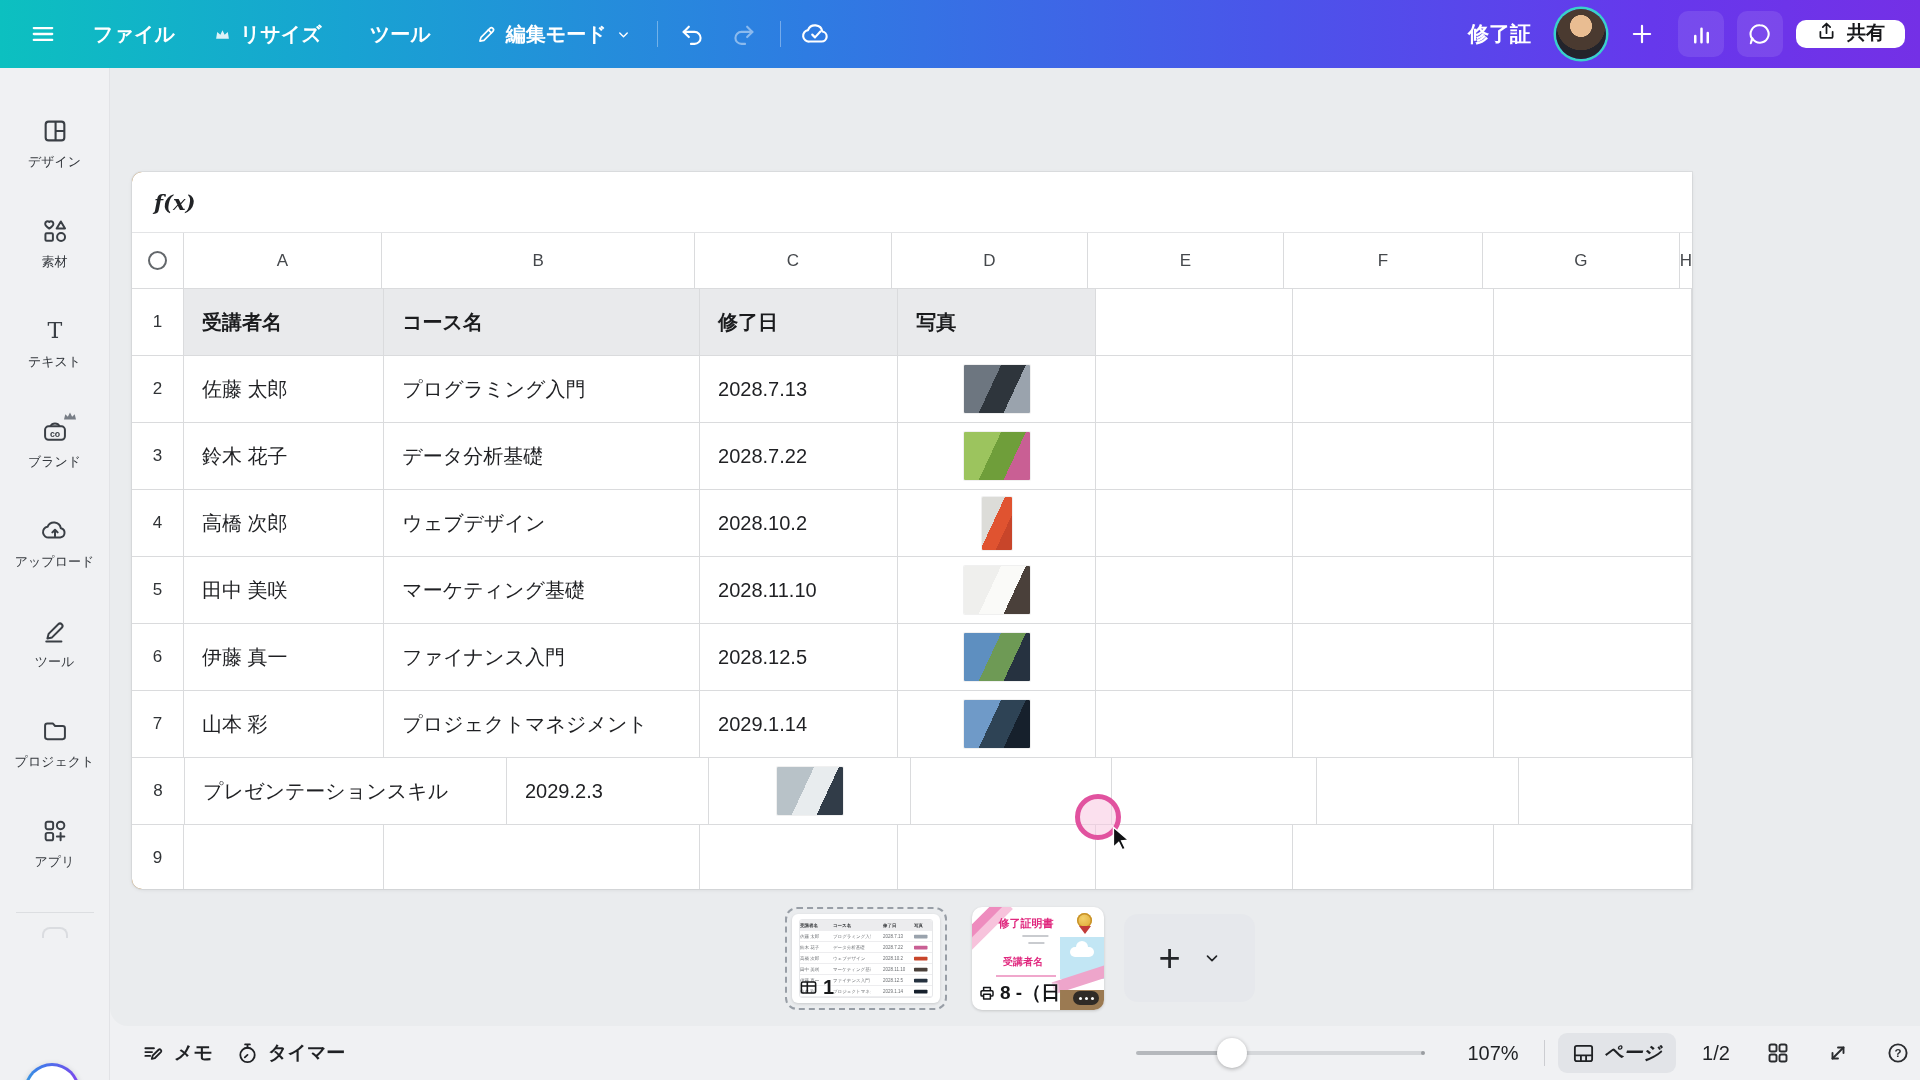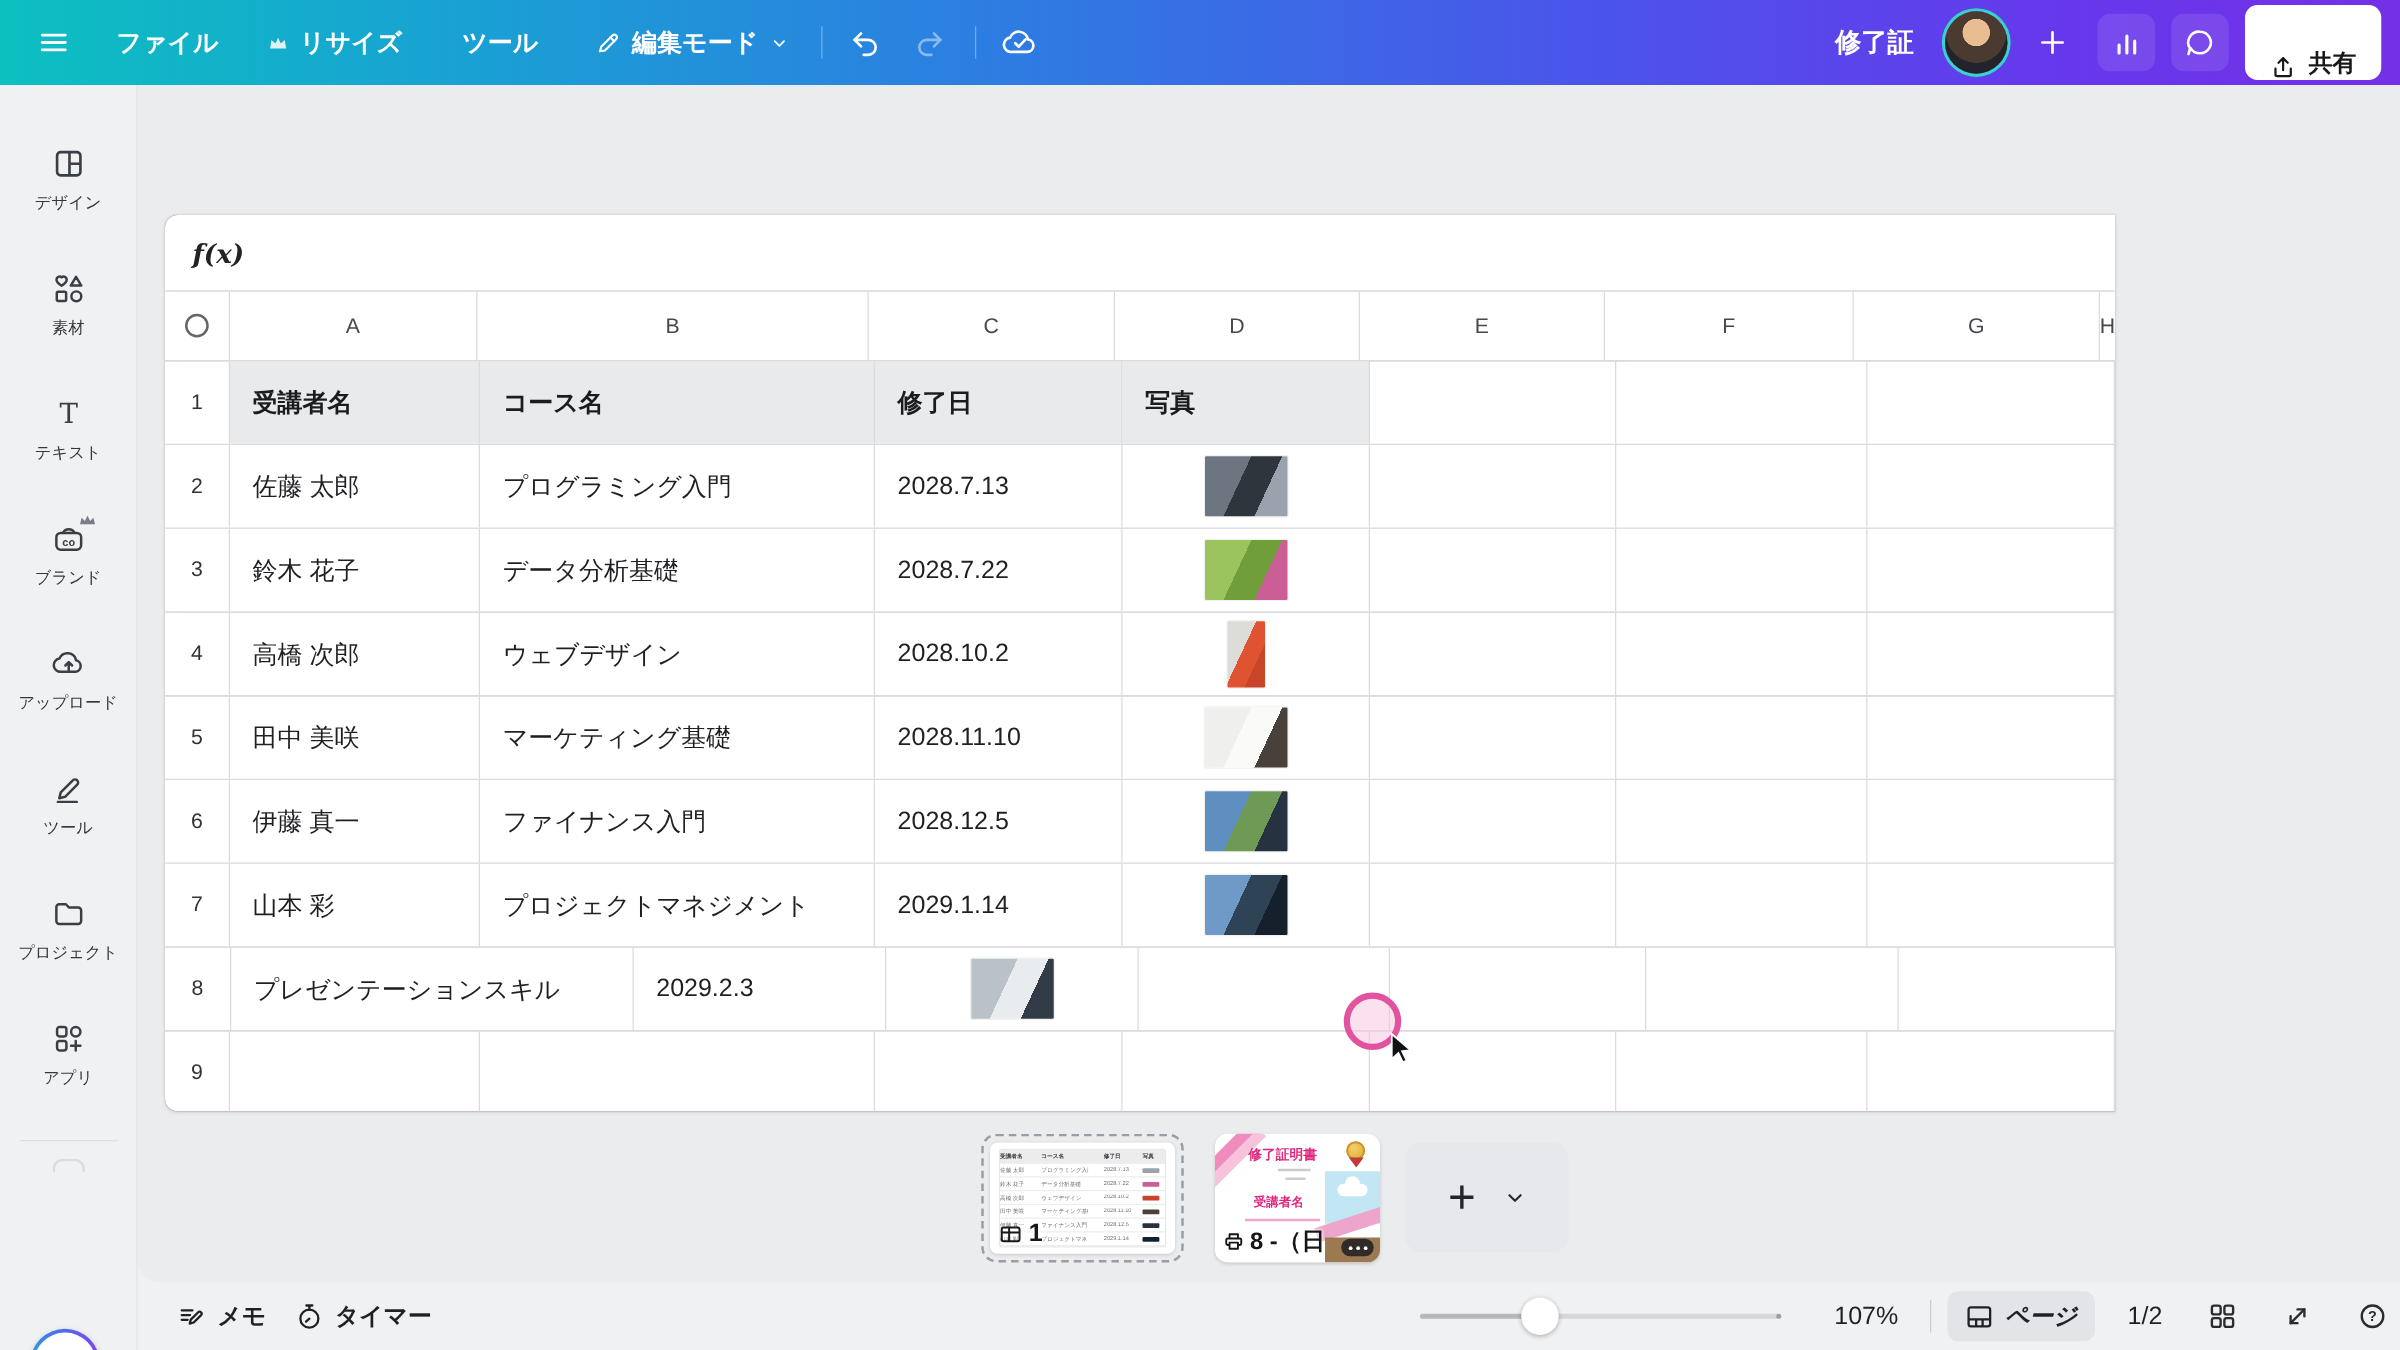--- a/index.html
+++ b/index.html
@@ -14,21 +14,21 @@
   .tb-item { display:flex; align-items:center; gap:9px; color:#fff; font-size:20px; font-weight:600; cursor:pointer; }
   .tb-icon { display:flex; align-items:center; justify-content:center; }
   .tb-divider { width:1px; height:26px; background:rgba(255,255,255,.35); }
   .tb-right { margin-left:auto; display:flex; align-items:center; gap:13px; margin-right:15px; }
   .doc-title { font-size:21px; font-weight:600; margin-right:12px; }
   .avatar { width:50px; height:50px; border-radius:50%;
     background:radial-gradient(circle at 50% 34%, #e9bd92 0 26%, #4a3a30 27% 58%, #23242b 59%);
     box-shadow:0 0 0 2.5px #38d2ca; }
   .tb-sq { width:46px; height:46px; border-radius:10px; background:rgba(255,255,255,.10);
     display:flex; align-items:center; justify-content:center; cursor:pointer; }
-  .share-btn { height:60px; background:#fff; border-radius:10px; display:flex; align-items:flex-end;
+  .share-btn { height:28px; background:#fff; border-radius:10px; display:flex; align-items:flex-start;
     gap:10px; padding:0 20px; color:#17181a; font-size:19px; font-weight:700; cursor:pointer; }
 
   
   .sidebar { position:absolute; left:0; top:68px; width:110px; height:1012px;
     background:#f0f1f3; border-right:1px solid #e2e3e6; z-index:20; padding-top:26px; }
   .sb-item { height:100px; display:flex; flex-direction:column; align-items:center;
     justify-content:center; gap:8px; color:#3a3f45; cursor:pointer; }
   .sb-item .lbl { font-size:13px; color:#33373c; }
   .sb-divider { width:78px; height:1px; background:#dcdee1; margin:18px auto 0; }
   .sb-partial { width:26px; height:11px; border:2px solid #d2d4d8; border-bottom:none;
@@ -38,21 +38,21 @@
     padding:3px; box-shadow:0 2px 6px rgba(0,0,0,.18); cursor:pointer; }
   .ai-btn .inner { width:100%; height:100%; border-radius:50%; background:#fff;
     display:flex; align-items:center; justify-content:center; }
 
   
   .workspace { position:absolute; left:110px; top:68px; width:1810px; height:958px;
     background:#eaecee; border-radius:0 0 0 18px; }
 
   
   .sheet { position:absolute; left:132px; top:172px; width:1560px; height:717px;
-    background:#701a75; border-radius:10px 0 0 10px; overflow:hidden;
+    background:#a16207; border-radius:10px 0 0 10px; overflow:hidden;
     box-shadow:0 0 0 1px rgba(0,0,0,.05), 0 1px 4px rgba(0,0,0,.08); z-index:5; }
   .fx-bar { height:61px; border-bottom:1px solid #e3e4e6; display:flex; align-items:center;
     padding-left:22px; background:#fff; }
   .fx-label { font-family:"DejaVu Serif","Liberation Serif",serif; font-style:italic;
     font-weight:600; font-size:21px; color:#212326; }
   .trow { display:flex; border-bottom:1px solid #dadbdd; height:67px; background:#fff; }
   .colhead-row { height:56px; }
   .cell { border-right:1px solid #dadbdd; display:flex; align-items:center; height:100%; }
   .c0 { width:53px; justify-content:center; }
   .cA { width:204px; } .cB { width:322px; } .cC { width:202px; } .cD { width:202px; justify-content:center; }

